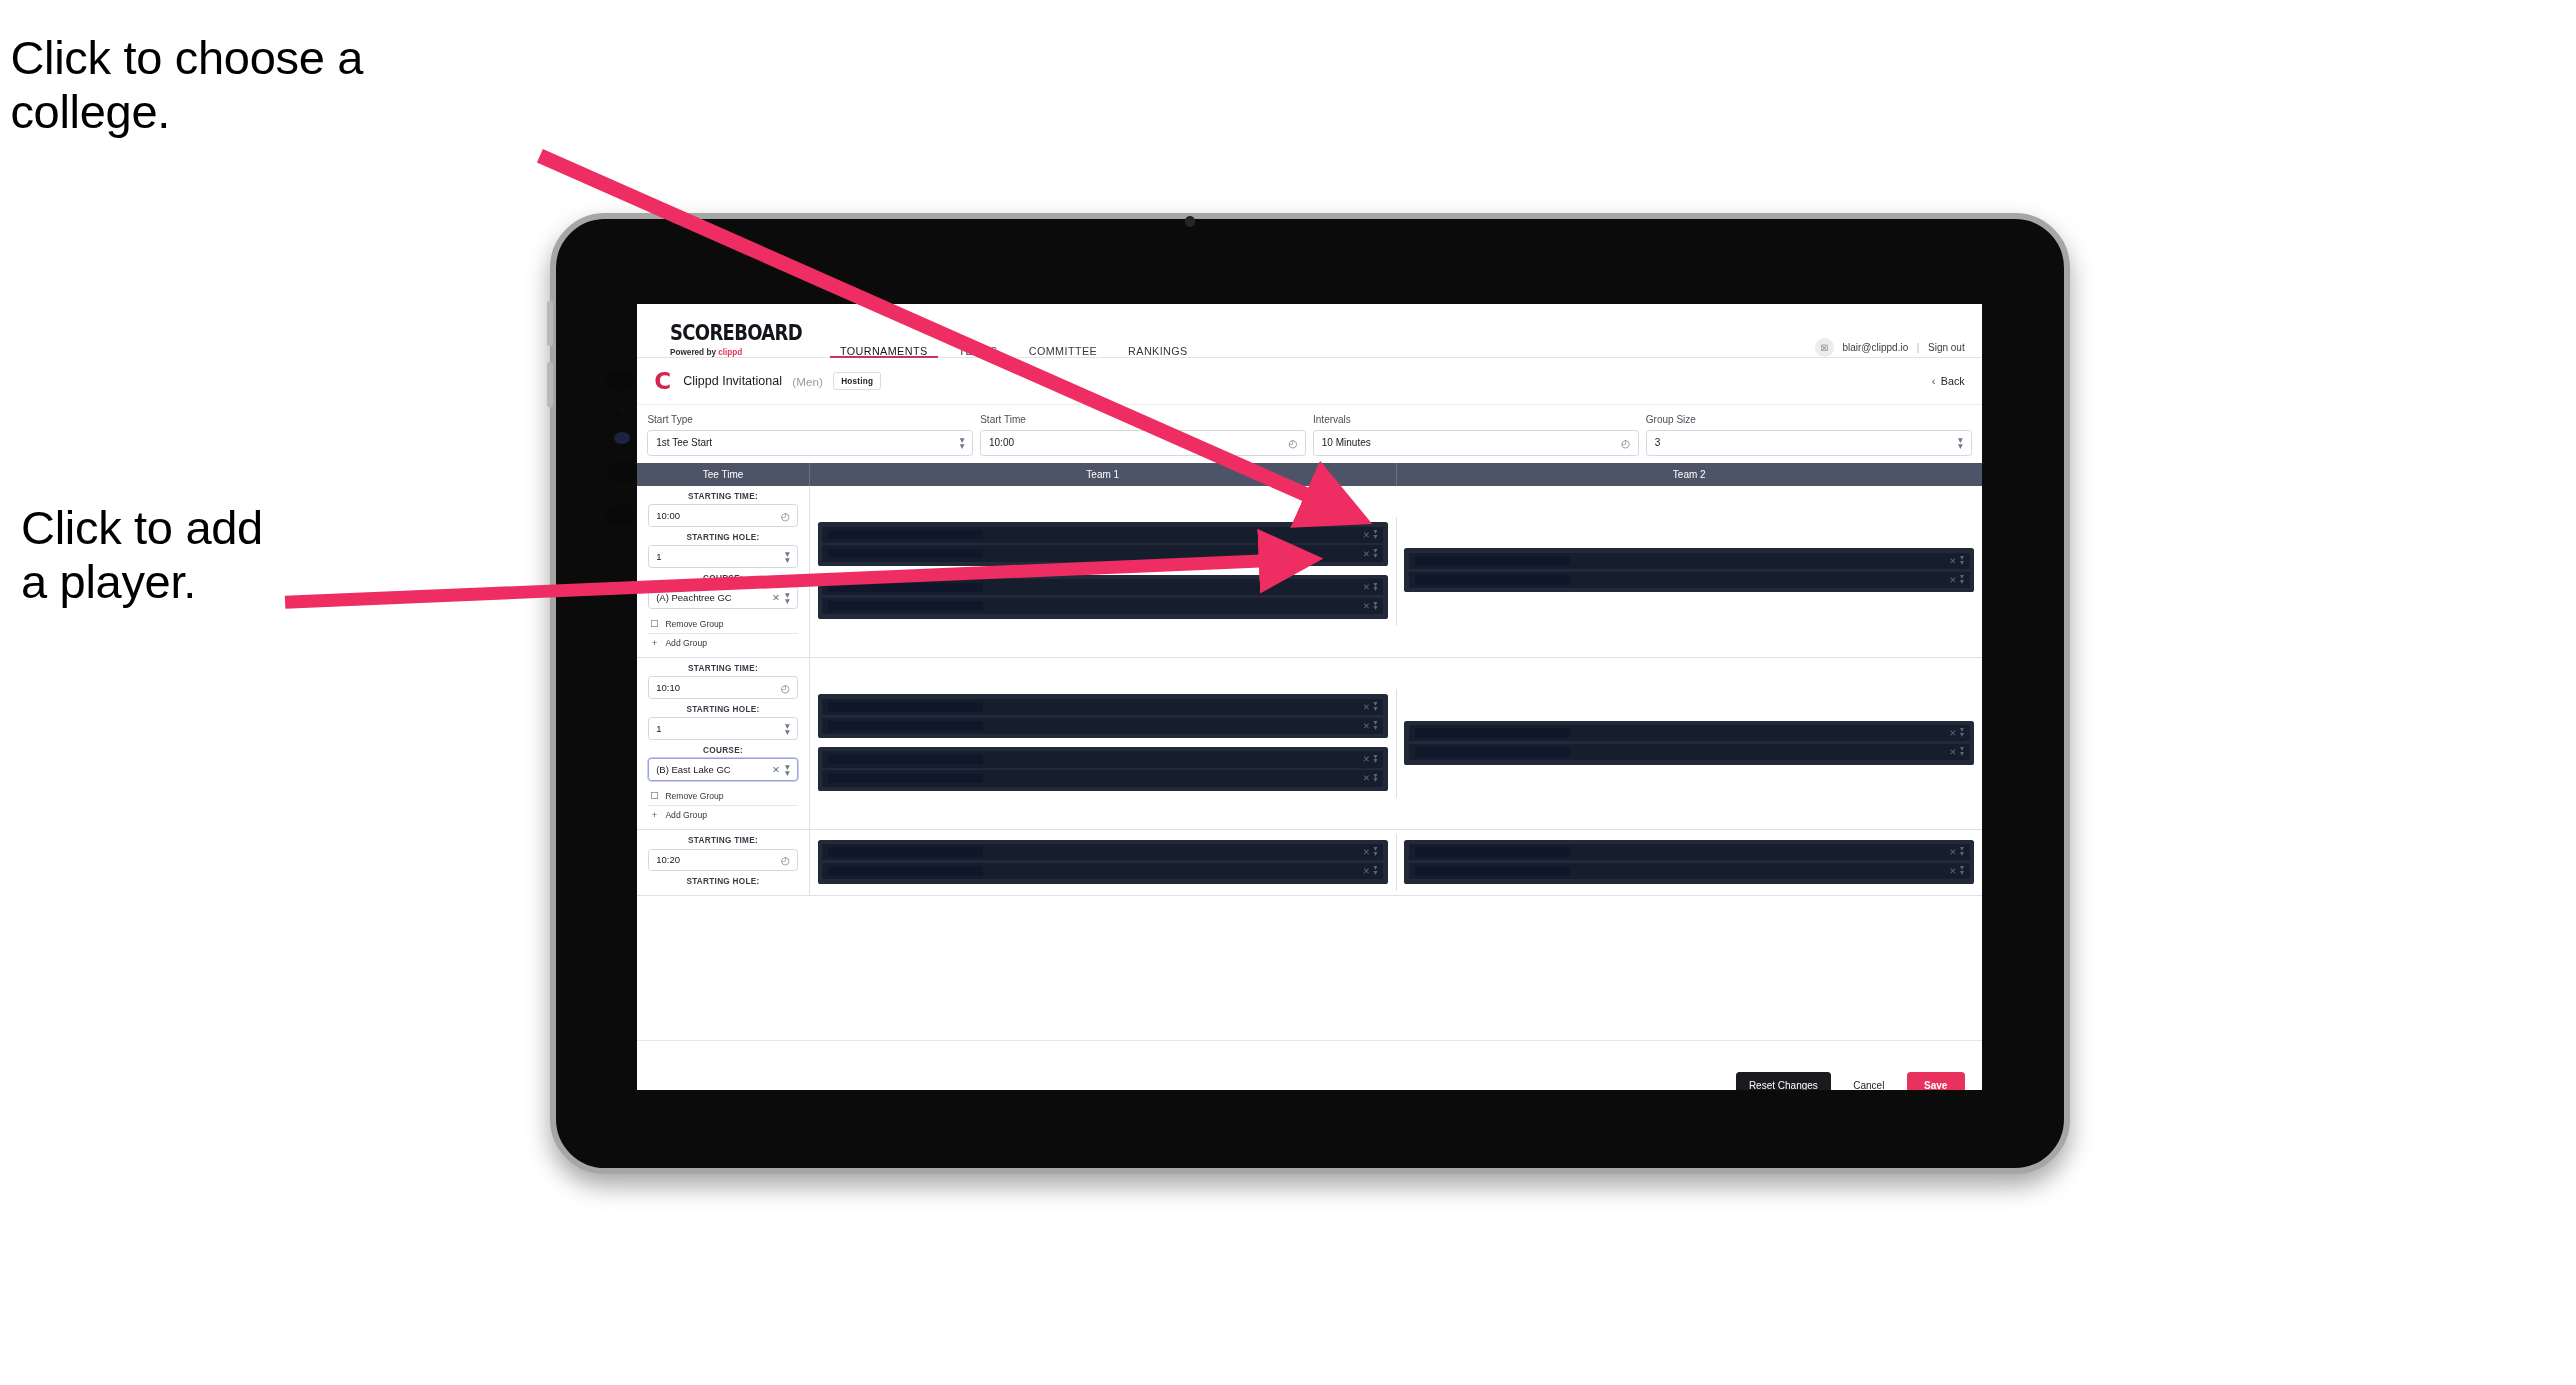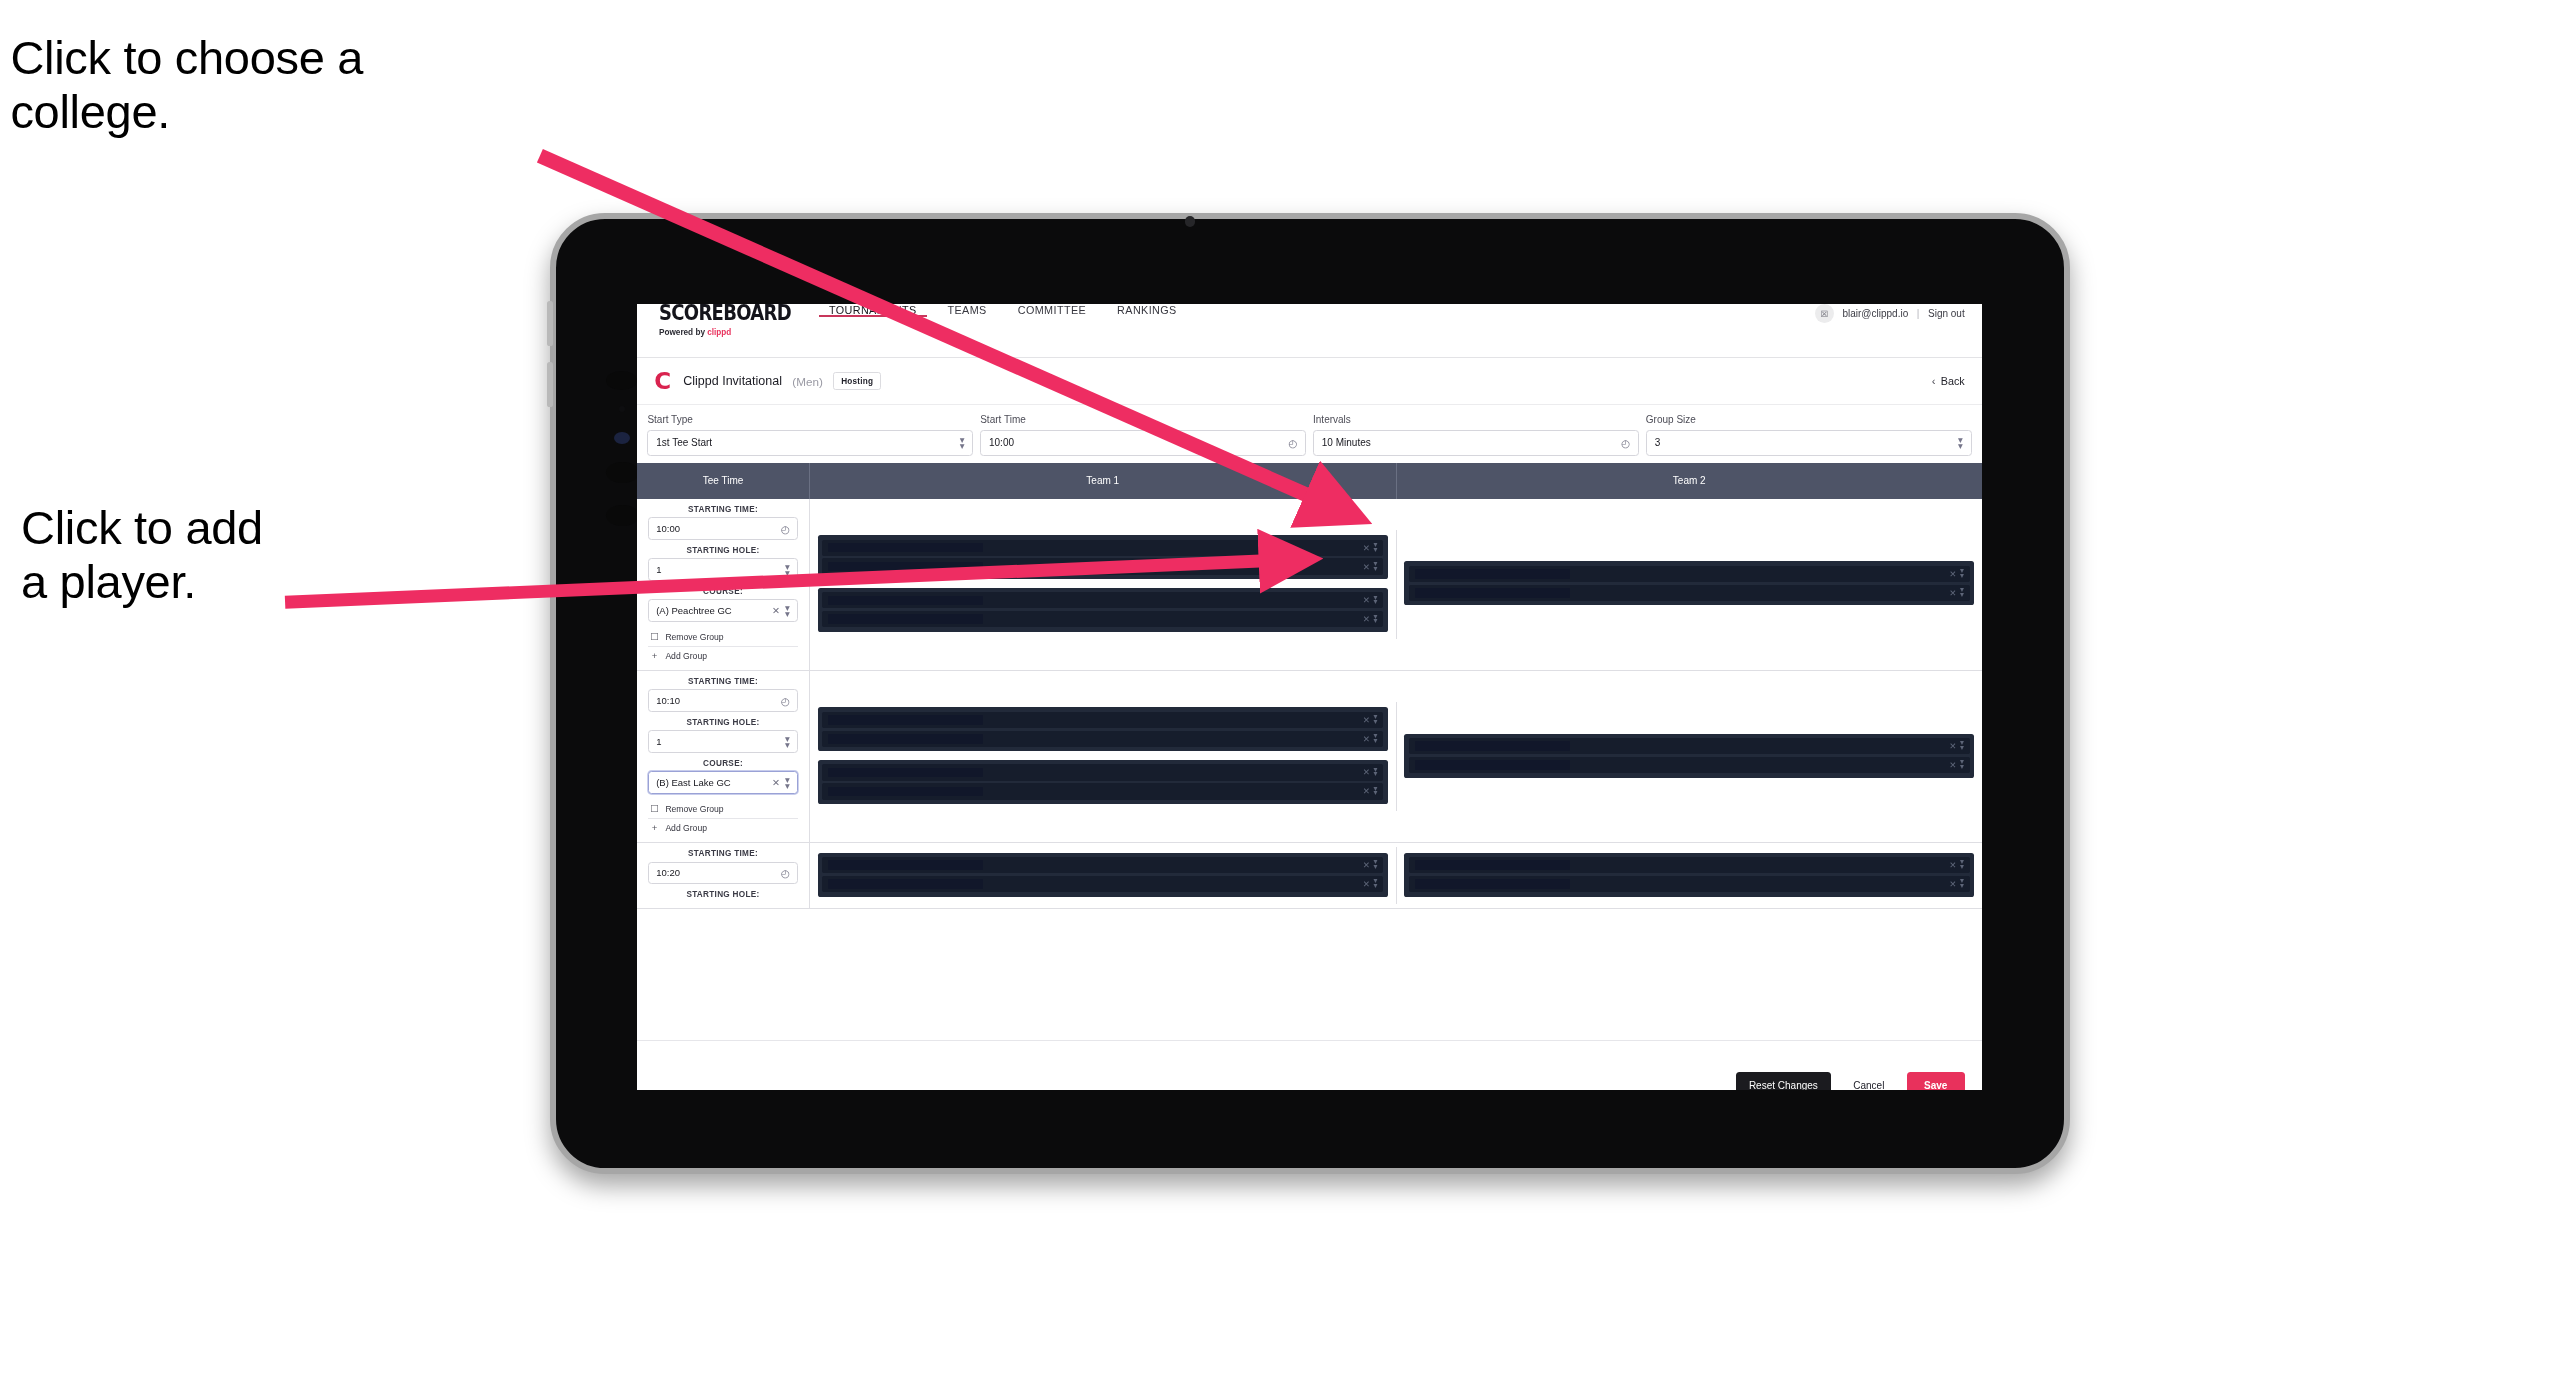--- a/index.html
+++ b/index.html
@@ -57,24 +57,24 @@
     left: 637px; top: 304px;
     width: 1345px; height: 786px;
     background: #ffffff;
     overflow: hidden;
     display: flex; flex-direction: column;
   }
 
   
   .topnav {
     height: 54px; flex: 0 0 54px;
-    display: flex; align-items: flex-start;
+    display: flex; align-items: flex-end;
     background:#fff;
     border-bottom: 0.9px solid #e3e3e6;
-    padding-left: 22px;
+    padding-left: 33px;
     position: relative;
   }
   .brand { display:flex; flex-direction:column; justify-content:center; padding-right: 22.5px; }
   .brand-title {
     font-family: "DejaVu Sans", sans-serif;
     font-weight: 900;
     font-size: 18px;
     letter-spacing: -0.7px;
     color:#14141b;
     transform: scaleY(1.18);
@@ -147,21 +147,21 @@
   .field-val { flex:1 1 auto; overflow:hidden; white-space:nowrap; }
   .ctl-icon { color:#79798a; font-size: 10.4px; flex:0 0 auto; margin-left:5.2px; }
   .stepper {
     display:flex; flex-direction:column; line-height:0.62; font-size:9.5px; color:#75758a;
     flex:0 0 auto; margin-left:5.2px;
   }
 
   
   .tablehead {
     display:flex; background:#4e5467; color:#fff;
-    height: 36px; align-items:stretch; font-size: 10px;
+    height: 23px; align-items:stretch; font-size: 10px;
   }
   .th { display:flex; align-items:center; justify-content:center; border-right:0.9px solid #6a7083; }
   .th.tee   { flex: 0 0 173px; }
   .th.team1 { flex: 1 1 0; }
   .th.team2 { flex: 1 1 0; border-right:none; }
 
   .tablebody { flex:1 1 auto; overflow:hidden; position:relative; background:#fff; }
 
   .grouprow { display:flex; border-bottom:0.9px solid #dedee3; align-items:center; }
 

